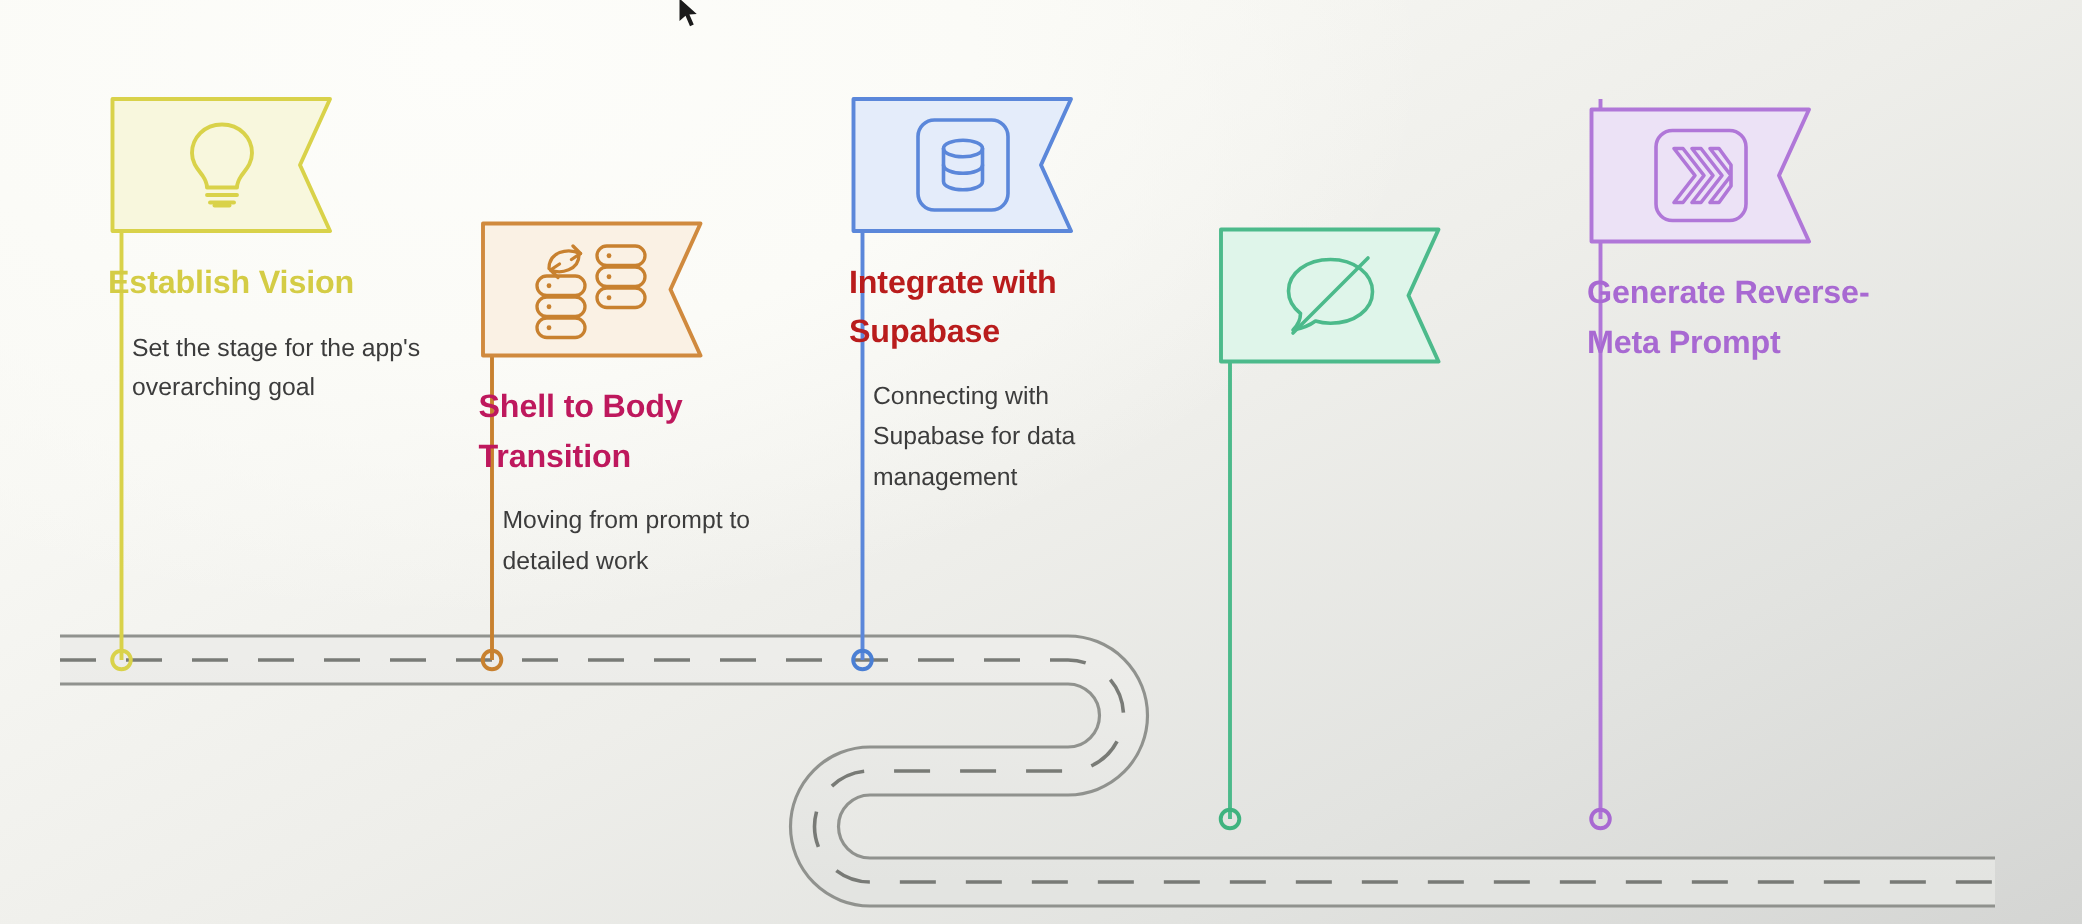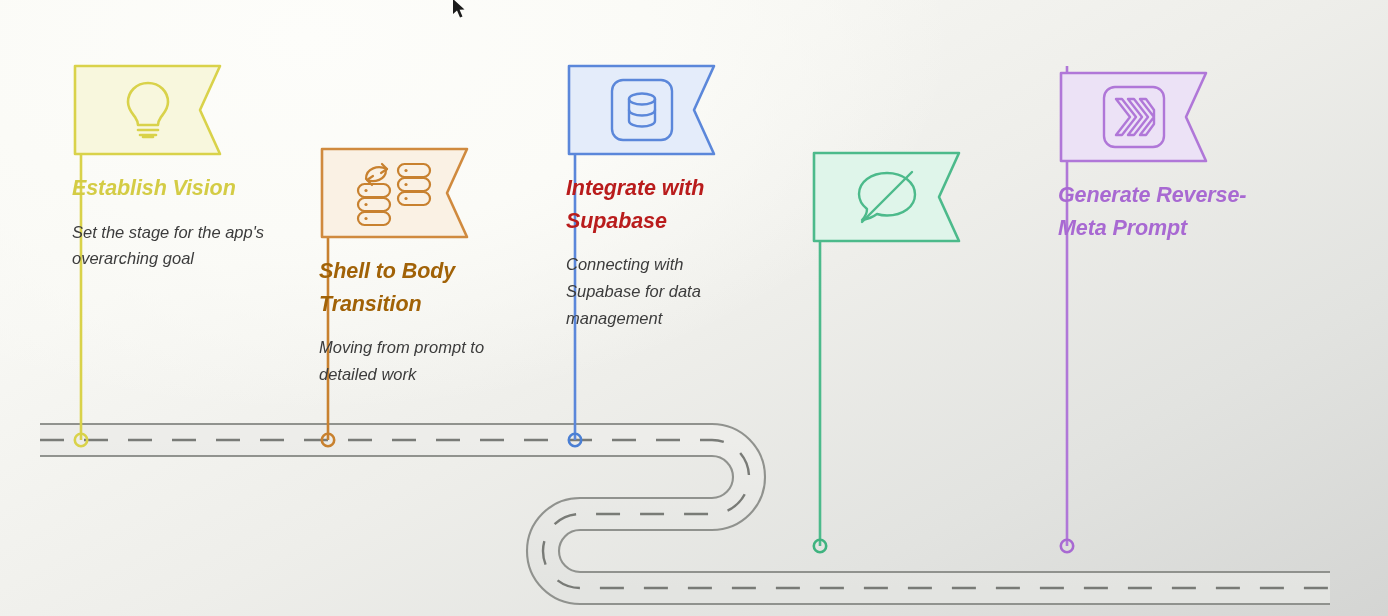--- a/index.html
+++ b/index.html
@@ -5,39 +5,39 @@
 <style>
   * { margin:0; padding:0; box-sizing:border-box; }
   html,body { width:1388px; height:616px; overflow:hidden; }
   body {
     font-family:"Liberation Sans", sans-serif;
     background:
       radial-gradient(ellipse 900px 520px at 22% 6%, #fdfdfa 0%, #fbfbf7 38%, rgba(251,251,247,0) 72%),
       linear-gradient(152deg, #fcfcf8 0%, #f7f7f3 26%, #eeeeea 52%, #e2e3e0 76%, #d4d5d3 100%);
     position:relative;
   }
-  #stage { position:absolute; inset:0;font-style:italic; }
+  #stage { position:absolute; inset:0; }
   #roadLayer { position:absolute; left:0; top:0; width:1388px; height:616px; }
   #stemLayer { position:absolute; left:0; top:0; width:1388px; height:616px; }
 
   .milestone { position:absolute; width:208px; }
 
   .flagwrap { position:relative; width:152px; height:96px; }
   .flagwrap svg { position:absolute; left:0; top:0; overflow:visible; }
   .flagicon { position:absolute; left:0; top:0; width:152px; height:96px;
               display:flex; align-items:center; justify-content:center; }
   .flagicon svg { position:static; }
 
   .m-title {
     font-size:21.5px; font-weight:bold; line-height:1.52;
     letter-spacing:-0.1px; margin-top:14px; width:190px;
   }
   .m-desc {
     font-size:16.5px; line-height:1.62; color:#3c3c3c;
-    margin-top:14px; width:196px; font-weight:400;
+    margin-top:14px; width:196px; font-weight:400;margin-left:16px;
   }
 
   #cursor { position:absolute; pointer-events:none; }
 </style>
 </head>
 <body>
 
 <div id="stage">
 
   <svg id="roadLayer" viewBox="0 0 1388 616" preserveAspectRatio="none">
@@ -142,21 +142,21 @@
             <circle cx="8" cy="20.5" r="1.6" fill="#c8812f" stroke="none"></circle>
             <circle cx="8" cy="34.5" r="1.6" fill="#c8812f" stroke="none"></circle>
           </g>
           <path d="M12 19 C12 8 24 5 33 9"></path>
           <path d="M33 9 l-5 -5 M33 9 l-6 4"></path>
           <path d="M32 10 C32 20 20 23 13 20"></path>
           <path d="M13 20 l5 5 M13 20 l6 -4"></path>
         </svg>
       </div>
     </div>
-    <div class="m-title" style="color:#a16207;">Shell to Body Transition</div>
+    <div class="m-title" style="color:#be185d;">Shell to Body Transition</div>
     <div class="m-desc">Moving from prompt to detailed work</div>
   </div>
 
   <div class="milestone" style="left:566px; top:62px;">
     <div class="flagwrap">
       <svg width="152" height="96" viewBox="0 0 152 96">
         <path d="M3 4 L148 4 L128 48 L148 92 L3 92 Z" fill="#e4ecfa" stroke="#5b87da" stroke-width="2.6" stroke-linejoin="round"></path>
       </svg>
       <div class="flagicon">
         <svg width="66" height="66" viewBox="0 0 66 66" fill="none" stroke="#5b87da" stroke-width="2.4" stroke-linecap="round" stroke-linejoin="round">

